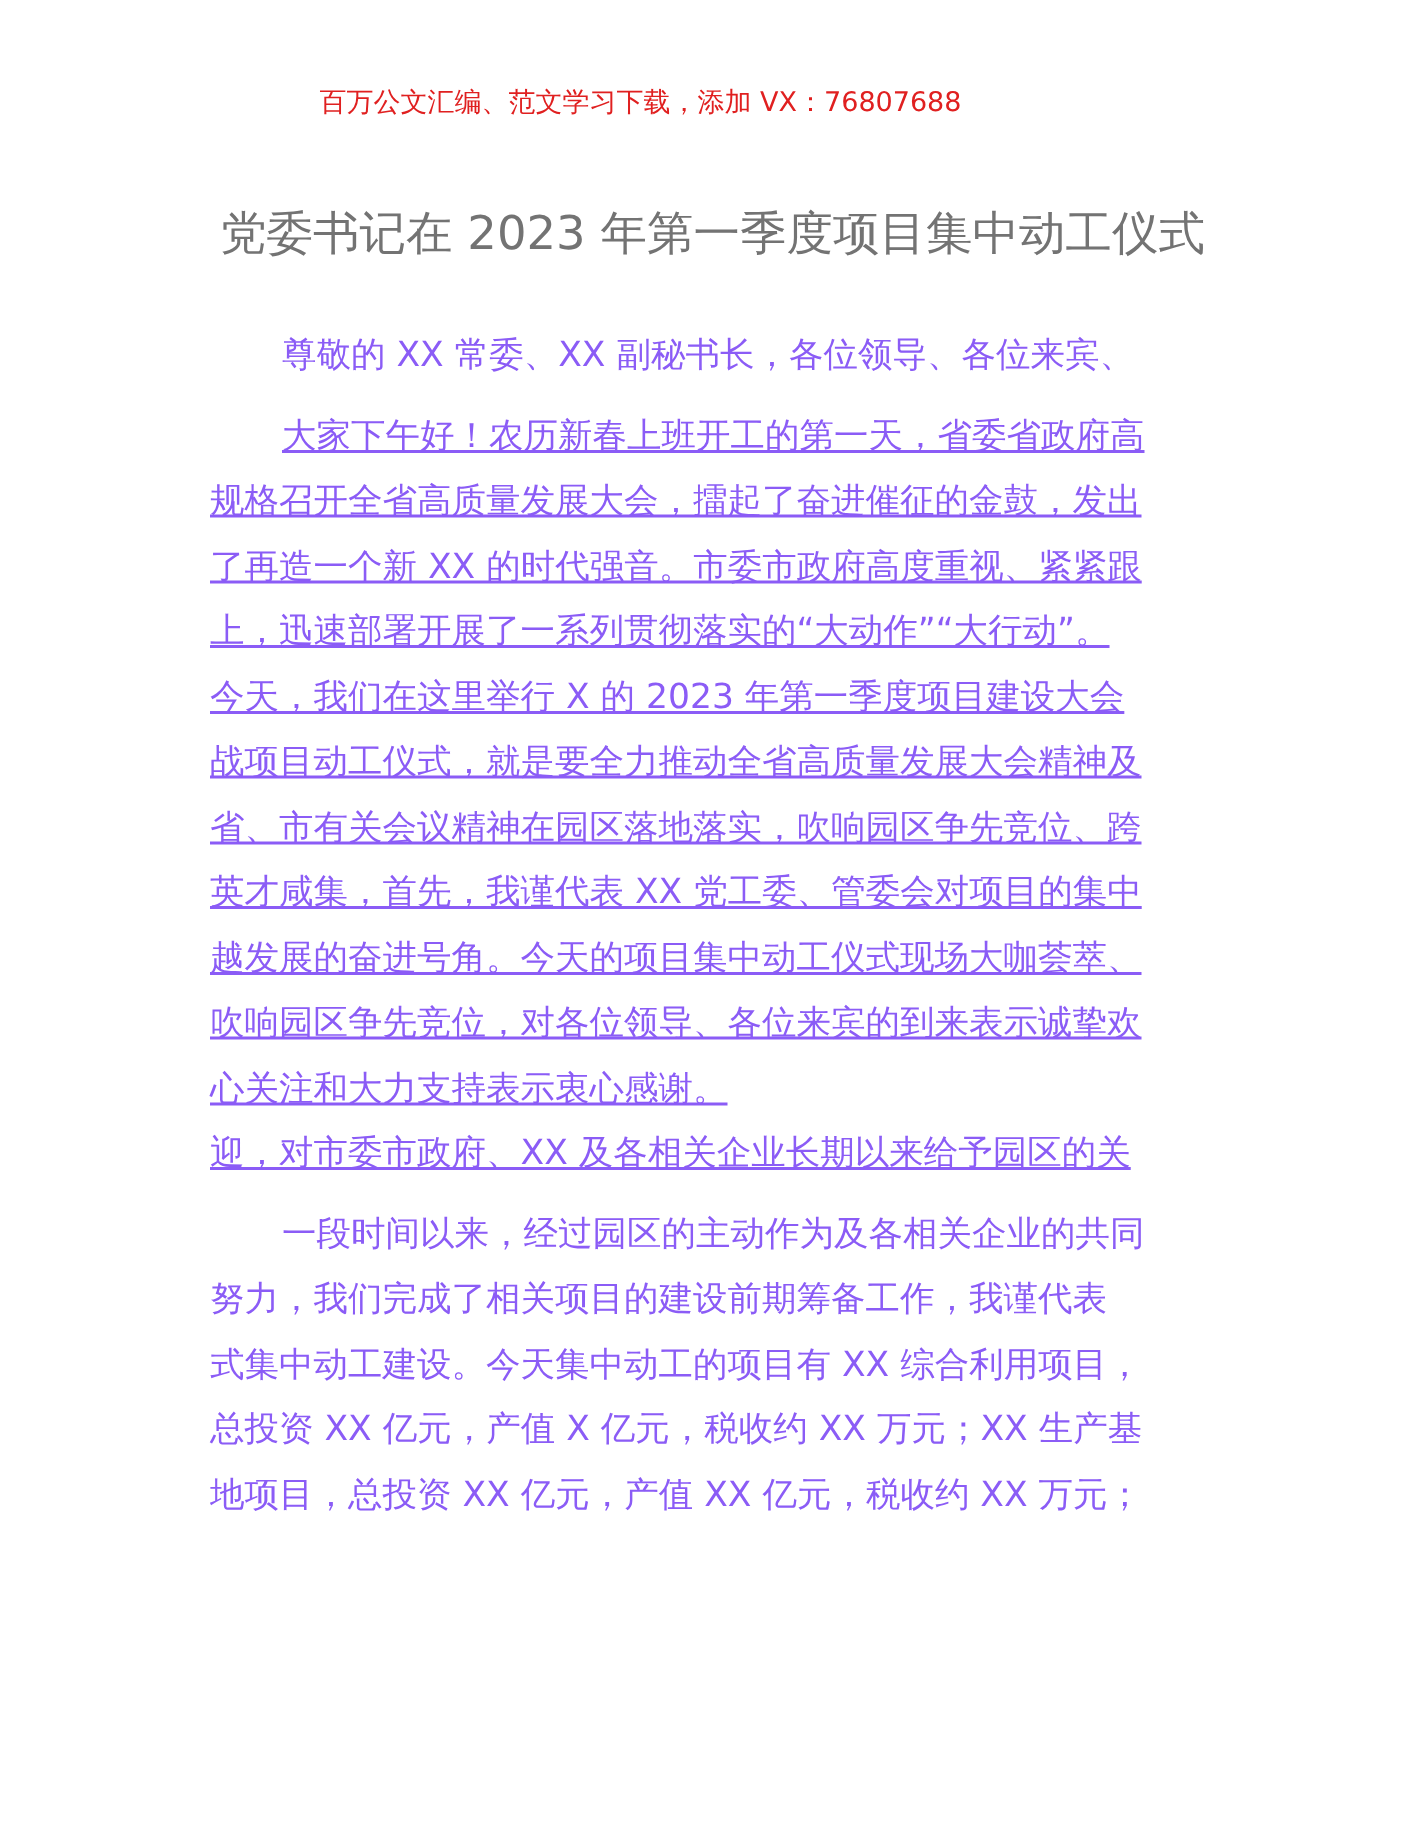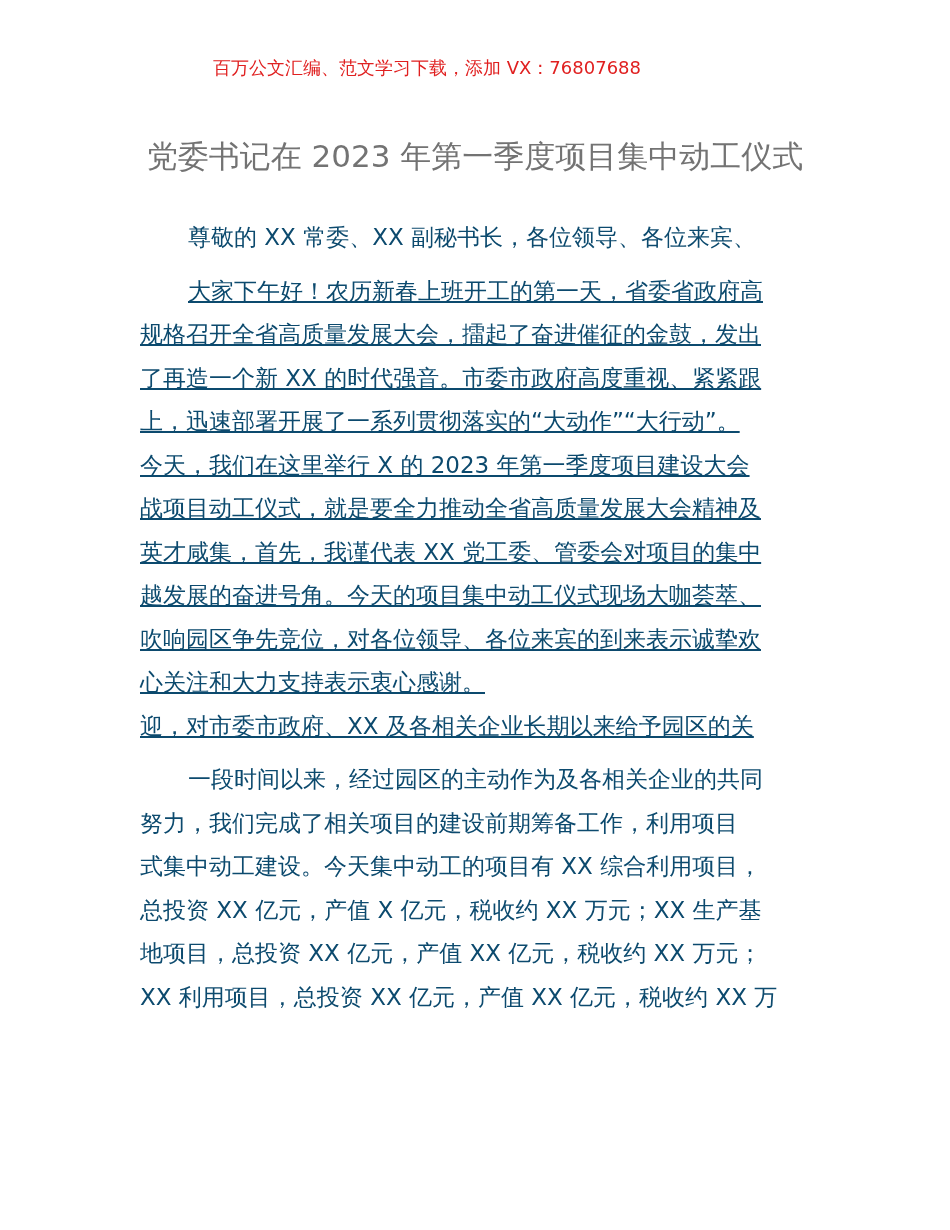--- a/index.html
+++ b/index.html
@@ -3,21 +3,21 @@
   <meta charset="utf-8">
   <style>
     html, body { margin: 0; padding: 0; background: #ffffff; }
     body { width: 950px; height: 1230px; position: relative; overflow: hidden;
            font-family: "DejaVu Sans", "Liberation Sans", sans-serif; color: #111111; }
     .watermark { position: absolute; top: 56px; left: 0; width: 798px; text-align: center;
                  font-size: 18px; color: #e02020; letter-spacing: 0px; padding-left: 28px; }
     .title { position: absolute; top: 114px; left: 130px; width: 690px; text-align: center;
              font-size: 31px; line-height: 46px; color: #737373; margin-top: 19px; }
     .body-text { position: absolute; top: 216px; left: 140px; width: 672px;
-                 font-size: 23px; line-height: 43.5px; color: #0c4a6e; }
+                 font-size: 23px; line-height: 43.5px; color: #8b5cf6; }
     .line { display: block; white-space: nowrap; }
     .line.first { padding-left: 48px; }
     .para-block { margin-bottom: 0; }
   </style>
 </head>
 <body>
 
 <div class="watermark">百万公文汇编、范文学习下载，添加 VX：76807688</div>
 
 <div class="title">
@@ -28,27 +28,27 @@
   <div class="para-block" style="margin-bottom:0;">
     <span class="line first">尊敬的 XX 常委、XX 副秘书长，各位领导、各位来宾、</span>
   </div>
   <div class="para-block" style="margin-top:10px;text-decoration:underline;">
     <span class="line first">大家下午好！农历新春上班开工的第一天，省委省政府高</span>
     <span class="line">规格召开全省高质量发展大会，擂起了奋进催征的金鼓，发出</span>
     <span class="line">了再造一个新 XX 的时代强音。市委市政府高度重视、紧紧跟</span>
     <span class="line">上，迅速部署开展了一系列贯彻落实的“大动作”“大行动”。</span>
     <span class="line">今天，我们在这里举行 X 的 2023 年第一季度项目建设大会</span>
     <span class="line">战项目动工仪式，就是要全力推动全省高质量发展大会精神及</span>
+    <span class="line">省、市有关会议精神在园区落地落实，吹响园区争先竞位、跨</span>
     <span class="line">英才咸集，首先，我谨代表 XX 党工委、管委会对项目的集中</span>
     <span class="line">越发展的奋进号角。今天的项目集中动工仪式现场大咖荟萃、</span>
     <span class="line">吹响园区争先竞位，对各位领导、各位来宾的到来表示诚挚欢</span>
     <span class="line">心关注和大力支持表示衷心感谢。</span>
     <span class="line">迎，对市委市政府、XX 及各相关企业长期以来给予园区的关</span>
   </div>
   <div class="para-block" style="margin-top:10px;">
     <span class="line first">一段时间以来，经过园区的主动作为及各相关企业的共同</span>
-    <span class="line">努力，我们完成了相关项目的建设前期筹备工作，利用项目</span>
+    <span class="line">努力，我们完成了相关项目的建设前期筹备工作，我谨代表</span>
     <span class="line">式集中动工建设。今天集中动工的项目有 XX 综合利用项目，</span>
     <span class="line">总投资 XX 亿元，产值 X 亿元，税收约 XX 万元；XX 生产基</span>
     <span class="line">地项目，总投资 XX 亿元，产值 XX 亿元，税收约 XX 万元；</span>
-    <span class="line">XX 利用项目，总投资 XX 亿元，产值 XX 亿元，税收约 XX 万</span>
   </div>
 </div>
 
 </body></html>

